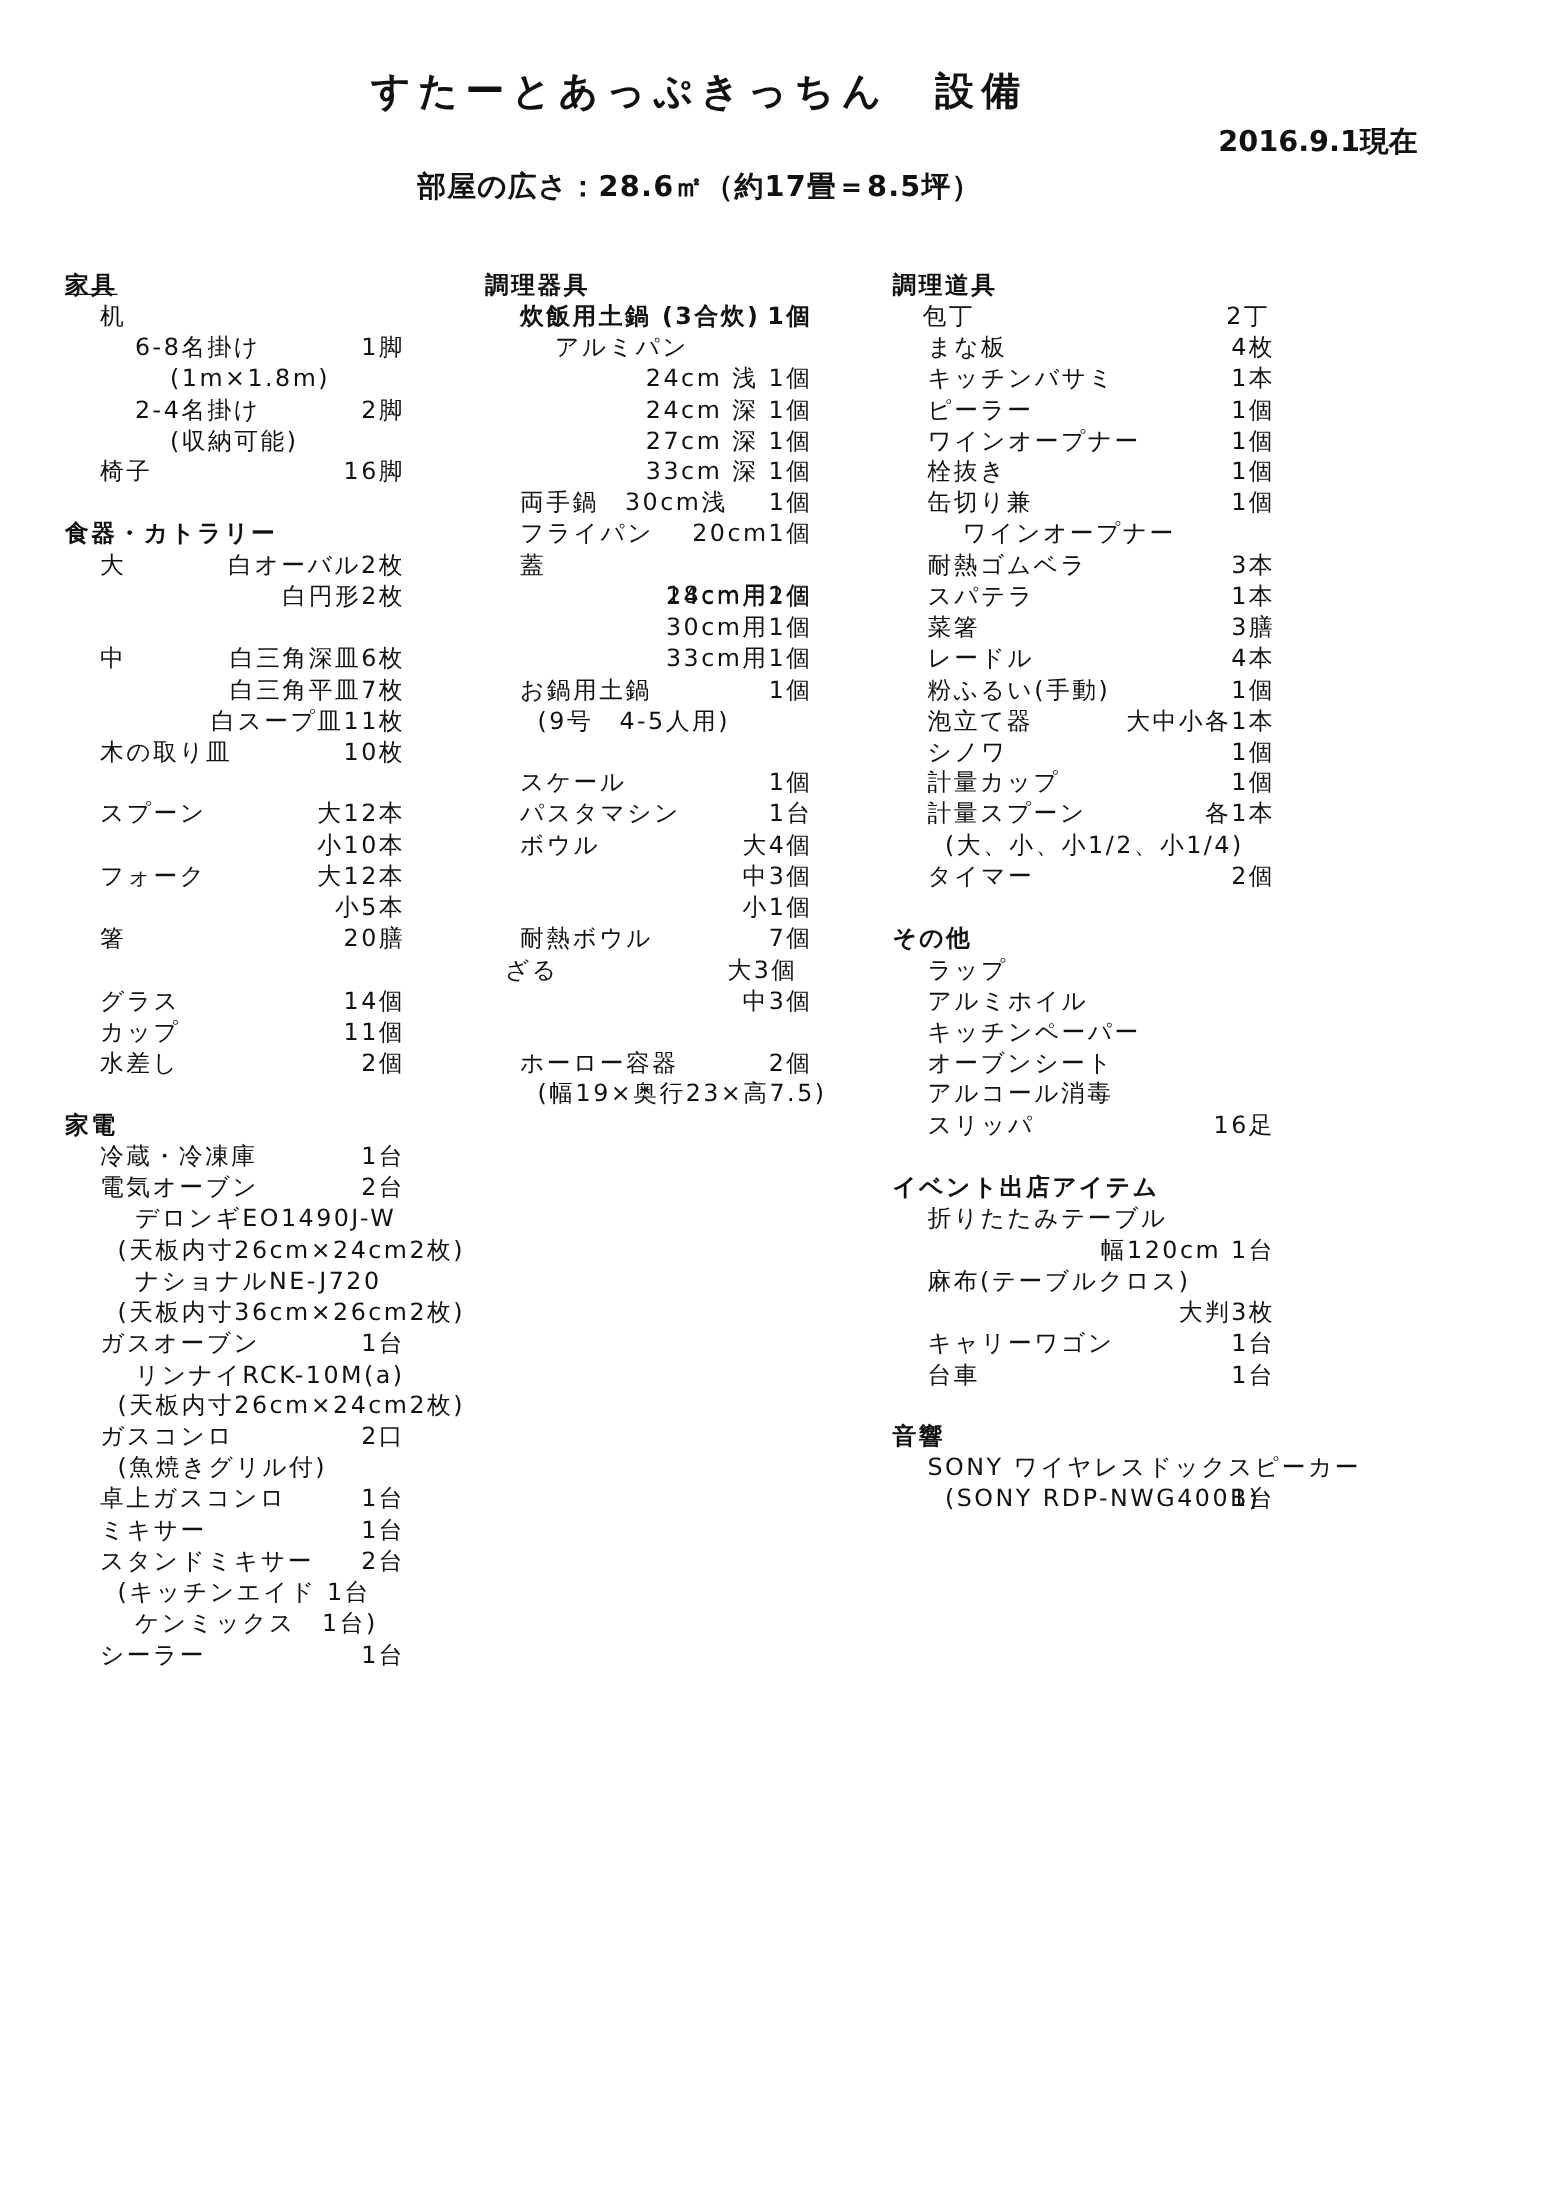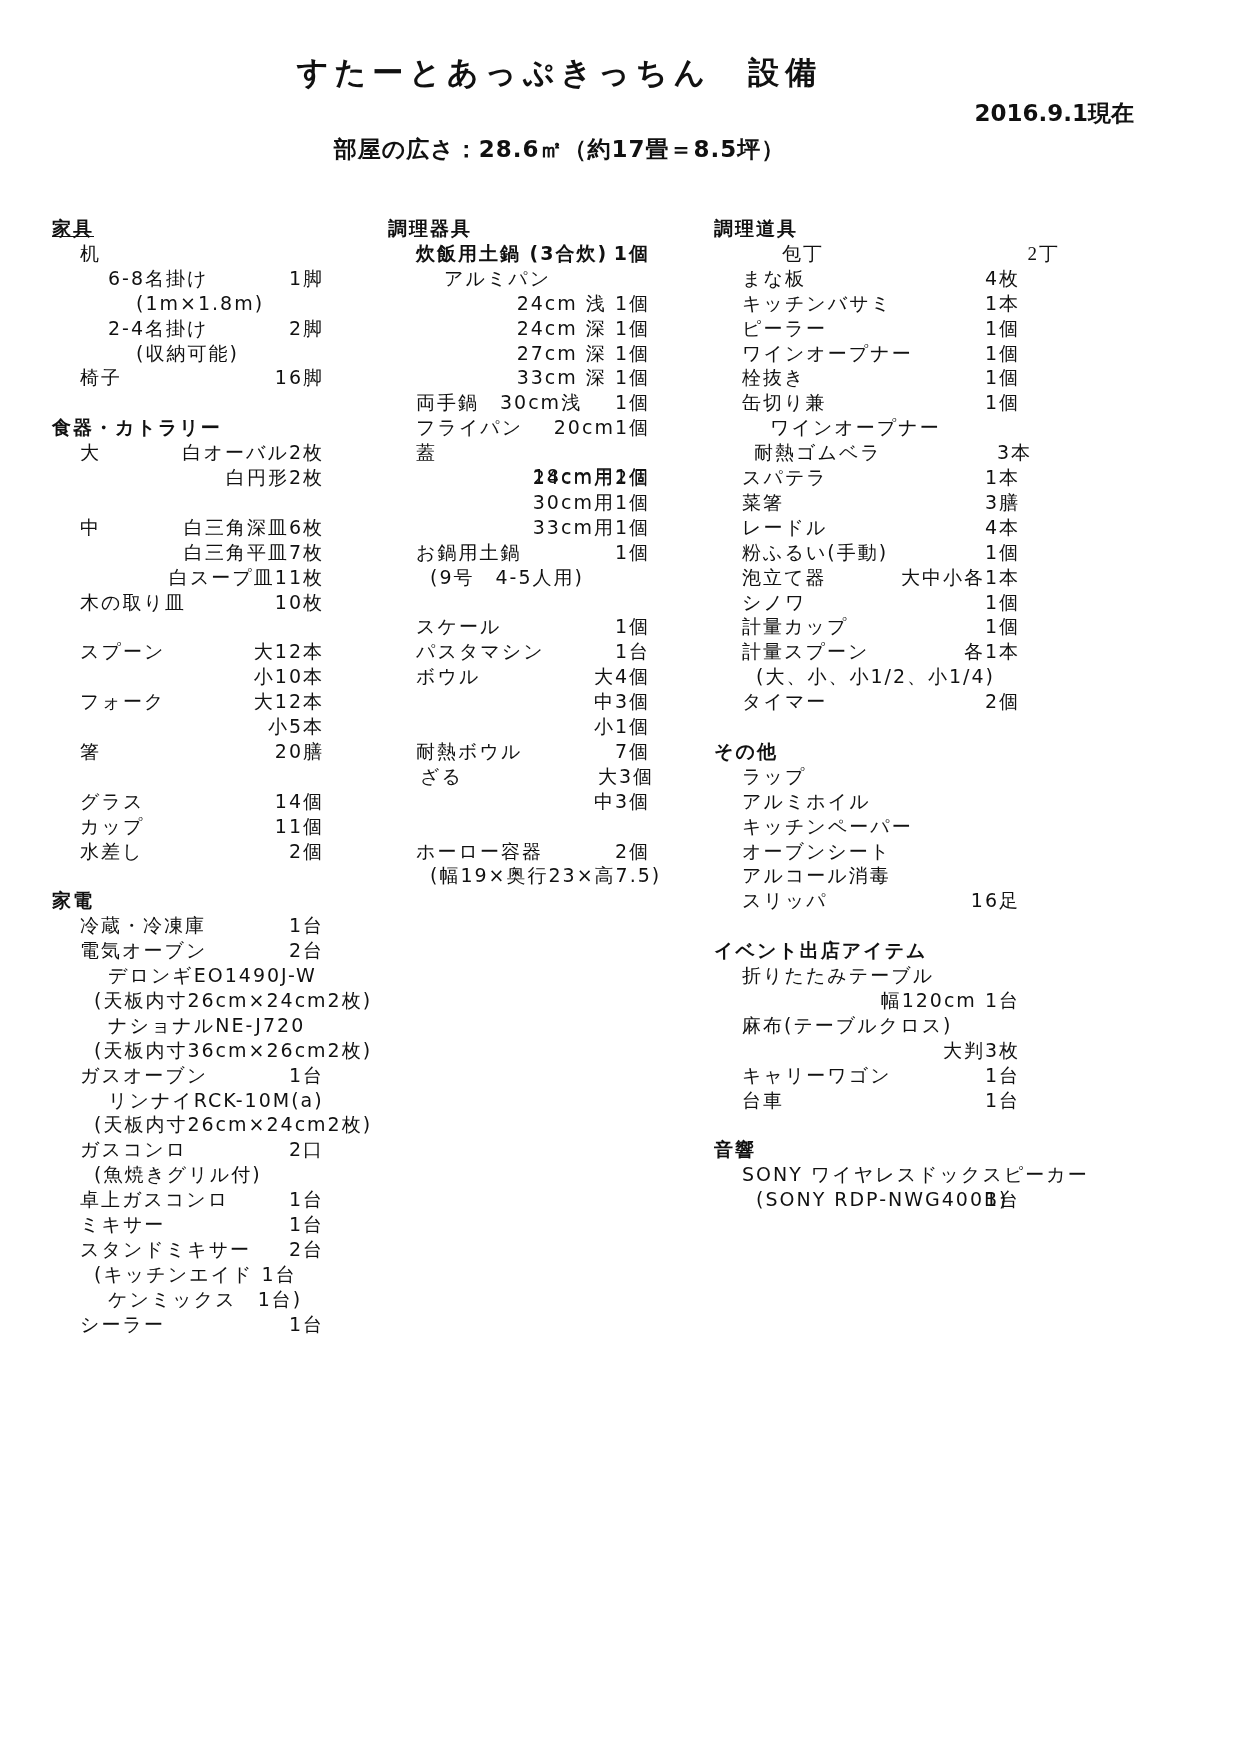--- a/index.html
+++ b/index.html
@@ -237,41 +237,41 @@
         <div class="line" style="left: 416px; top: 689.1px; width: 232px;">
           <span class="qty" style="right: -2px;">中3個</span>
         </div>
         <div class="line" style="left: 416px; top: 714px; width: 232px;">
           <span class="qty" style="right: -2px;">小1個</span>
         </div>
         <div class="line" style="left: 416px; top: 738.9px; width: 232px;">
           <span class="lbl">耐熱ボウル</span>
           <span class="qty" style="right: -2px;">7個</span>
         </div>
-        <div class="line" style="left: 420px; top: 763.8px; width: 232px;">
+        <div class="line" style="left: 404px; top: 763.8px; width: 232px;">
           <span class="lbl">ざる</span>
           <span class="qty" style="right: -2px;">大3個</span>
         </div>
         <div class="line" style="left: 416px; top: 788.7px; width: 232px;">
           <span class="qty" style="right: -2px;">中3個</span>
         </div>
         <div class="line" style="left: 416px; top: 813.6px; width: 232px;"></div>
         <div class="line" style="left: 416px; top: 838.5px; width: 232px;">
           <span class="lbl">ホーロー容器</span>
           <span class="qty" style="right: -2px;">2個</span>
         </div>
         <div class="line" style="left: 430px; top: 863.4px; width: 218px;">
           <span class="lbl">(幅19×奥行23×高7.5)</span>
         </div>
       </div>
     </div>
     <div class="col">
       <div>
         <div class="line heading" style="left: 714px; top: 216px;">調理道具</div>
-        <div class="line" style="left: 782px; top: 240.9px; width: 276px; font-family: Liberation Serif, serif;">
+        <div class="line" style="left: 738px; top: 240.9px; width: 276px;">
           <span class="lbl">包丁</span>
           <span class="qty" style="right: -2px;">2丁</span>
         </div>
         <div class="line" style="left: 742px; top: 265.8px; width: 276px;">
           <span class="lbl">まな板</span>
           <span class="qty" style="right: -2px;">4枚</span>
         </div>
         <div class="line" style="left: 742px; top: 290.7px; width: 276px;">
           <span class="lbl">キッチンバサミ</span>
           <span class="qty" style="right: -2px;">1本</span>
@@ -288,21 +288,21 @@
           <span class="lbl">栓抜き</span>
           <span class="qty" style="right: -2px;">1個</span>
         </div>
         <div class="line" style="left: 742px; top: 390.3px; width: 276px;">
           <span class="lbl">缶切り兼</span>
           <span class="qty" style="right: -2px;">1個</span>
         </div>
         <div class="line" style="left: 770px; top: 415.2px; width: 248px;">
           <span class="lbl">ワインオープナー</span>
         </div>
-        <div class="line" style="left: 742px; top: 440.1px; width: 276px; margin-left: 12px;">
+        <div class="line" style="left: 742px; top: 440.1px; width: 276px;">
           <span class="lbl">耐熱ゴムベラ</span>
           <span class="qty" style="right: -2px;">3本</span>
         </div>
         <div class="line" style="left: 742px; top: 465px; width: 276px;">
           <span class="lbl">スパテラ</span>
           <span class="qty" style="right: -2px;">1本</span>
         </div>
         <div class="line" style="left: 742px; top: 489.9px; width: 276px;">
           <span class="lbl">菜箸</span>
           <span class="qty" style="right: -2px;">3膳</span>

